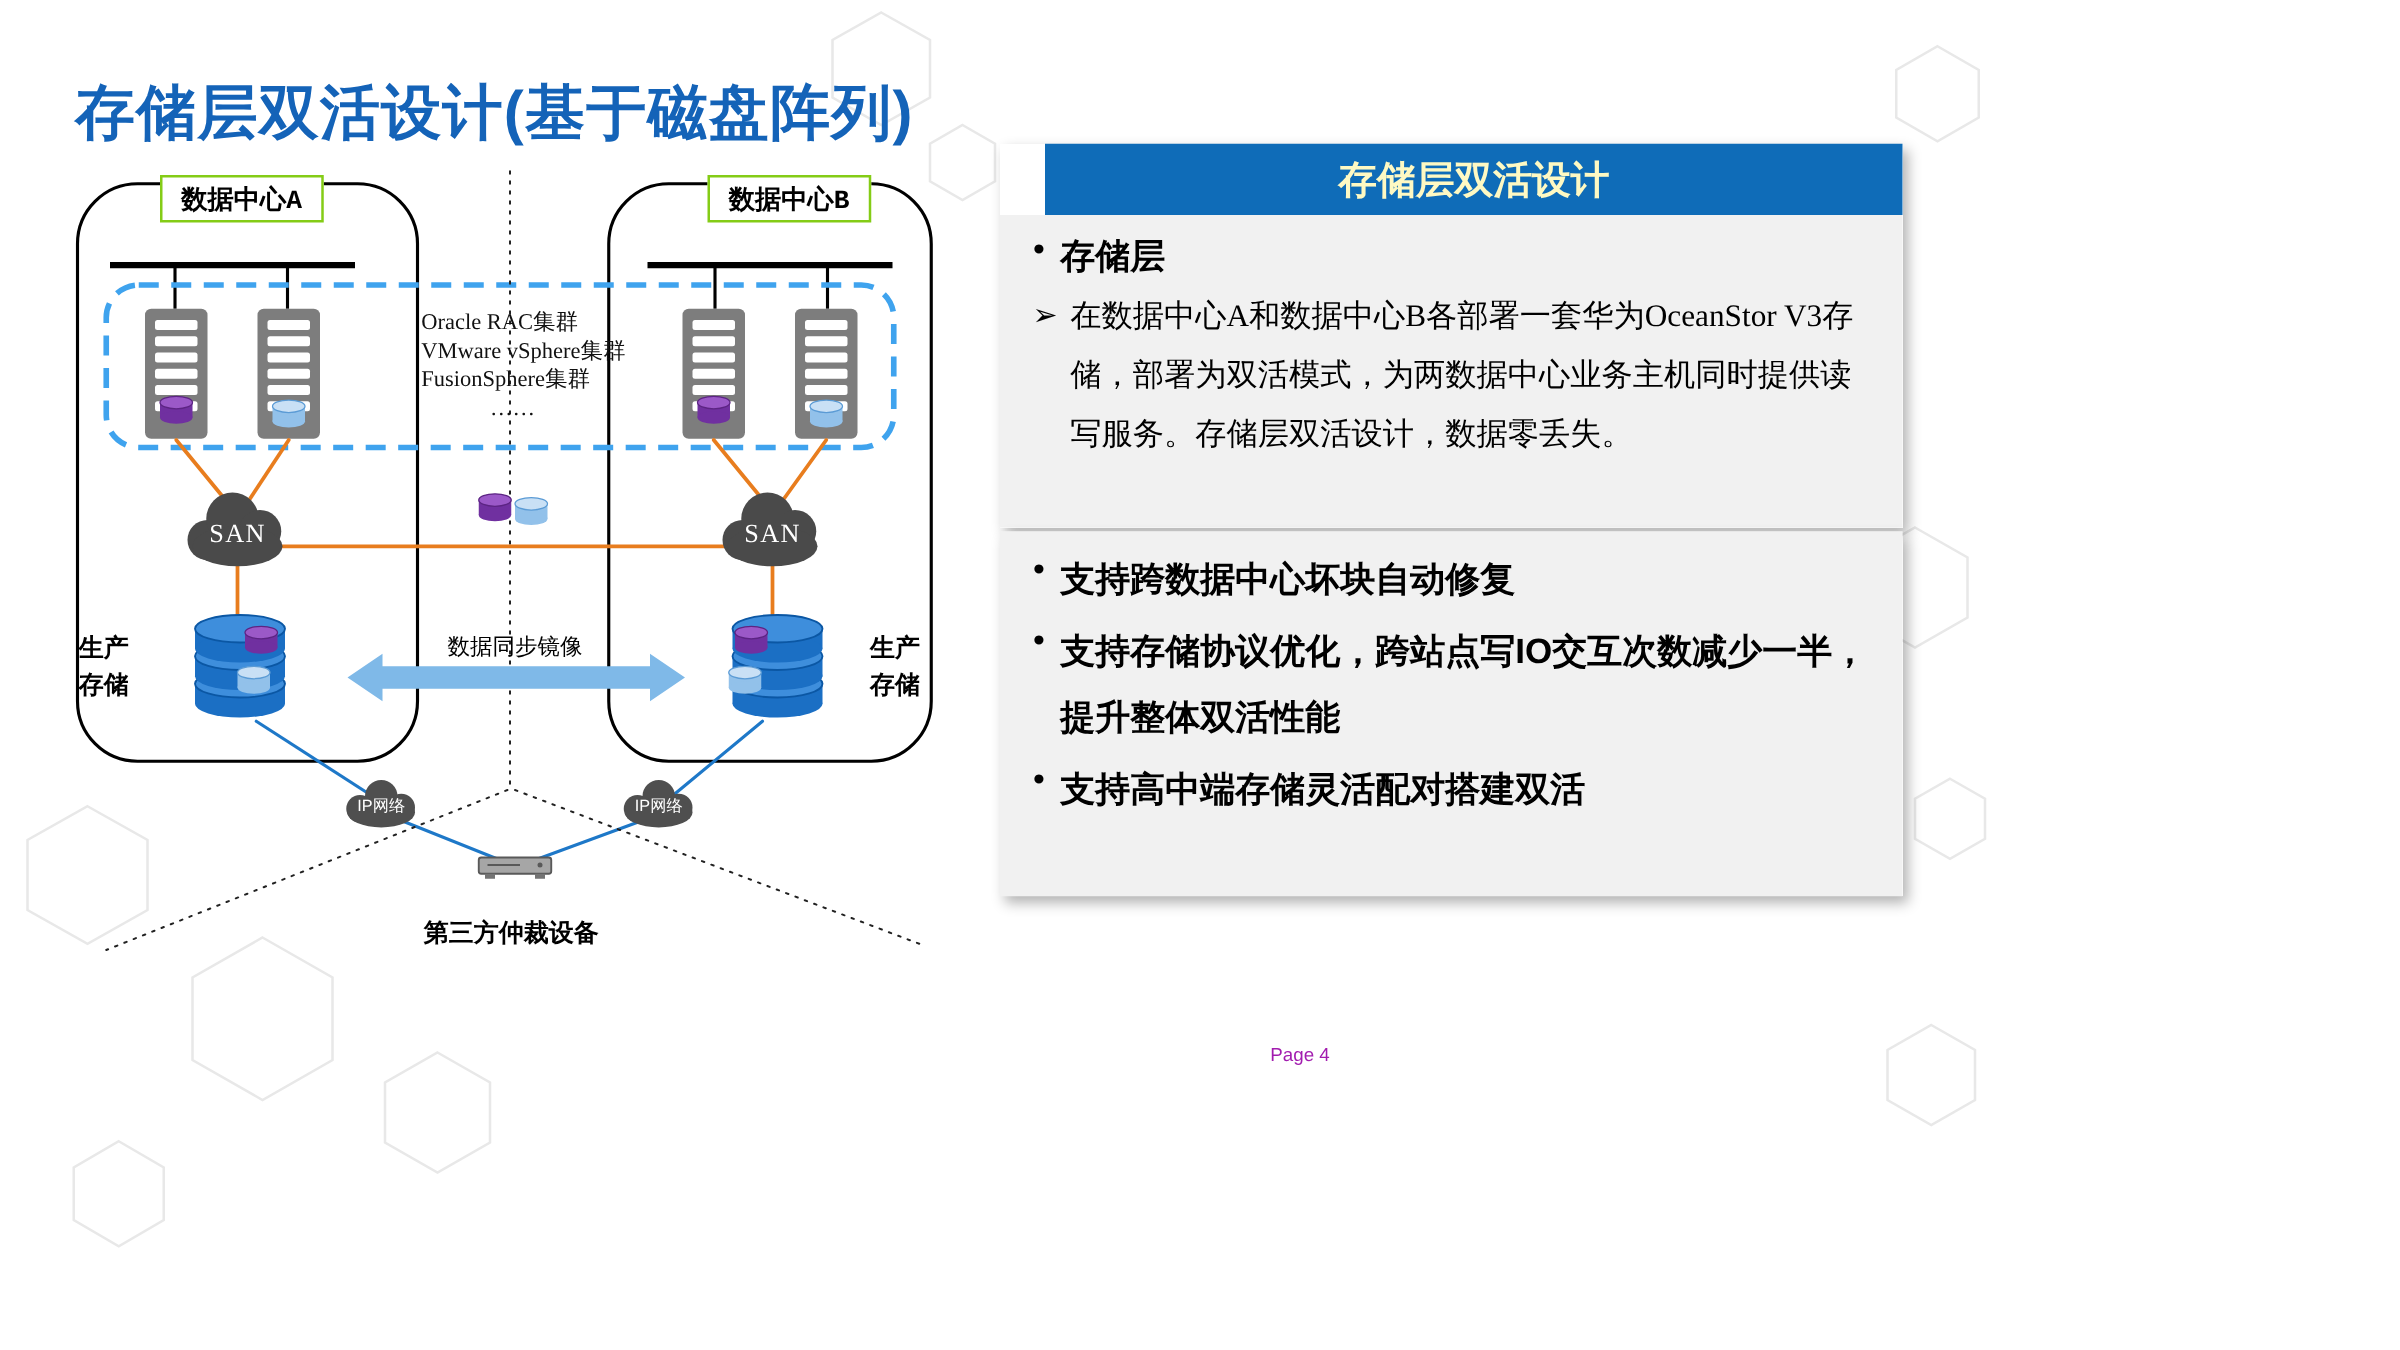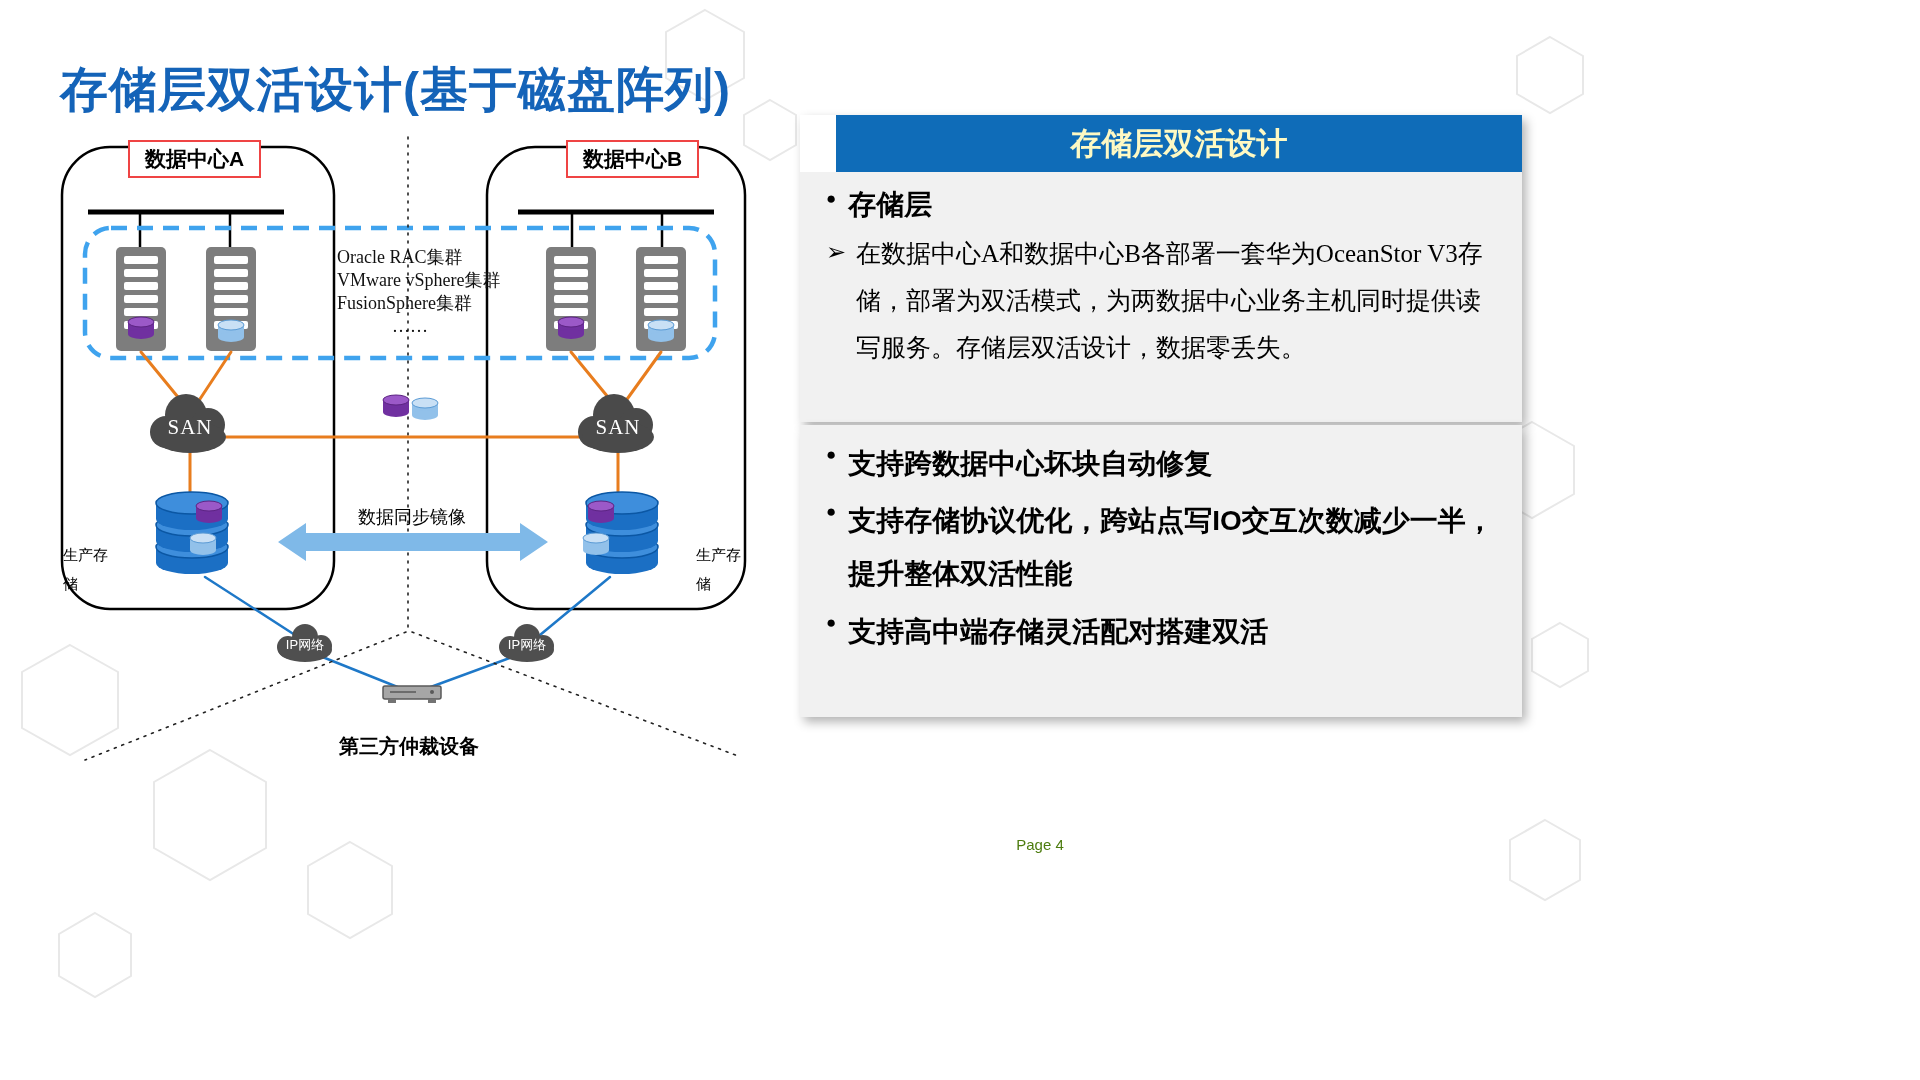--- a/index.html
+++ b/index.html
@@ -11,40 +11,40 @@
 
   .page-title {
     position:absolute; left:60px; top:26px;
     font-size:48px; font-weight:bold; color:#1463B8; letter-spacing:1px;
   }
 
   .olabel { position:absolute; }
   .ctr { transform:translate(-50%,-50%); }
 
   .dc-label {
-    border:2px solid #ef4444; background:#fff; font-weight:bold; font-size:21px;
-    padding:3px 15px; white-space:nowrap;
+    border:2px solid #84cc16; background:#fff; font-weight:bold; font-size:21px;
+    padding:3px 15px; white-space:nowrap;font-family:Liberation Mono, monospace;
   }
   .dc-a { left:128px; top:140px; }
   .dc-b { left:566px; top:140px; }
 
   .cluster-text {
     left:337px; top:246px; font-family:"Liberation Serif", serif;
     font-size:18px; line-height:23px; color:#111;
   }
   .cluster-text .indent { padding-left:55px; }
 
   .san-label {
     color:#fff; font-family:"Liberation Serif", serif; font-size:21px; letter-spacing:1px;
   }
   .san-a { left:190px; top:427px; }
   .san-b { left:618px; top:427px; }
 
   .storage-label {
-    width:50px; font-weight:normal; font-size:15px; line-height:29px; word-break:break-all;margin-top:35px;
+    width:50px; font-weight:bold; font-size:20px; line-height:29px; word-break:break-all;
   }
   .st-a { left:63px; top:505px; }
   .st-b { left:696px; top:505px; }
 
   .sync-label { left:412px; top:505px; transform:translateX(-50%); font-size:18px; white-space:nowrap; }
 
   .ip-label { color:#fff; font-size:13px; white-space:nowrap; }
   .ip-a { left:305px; top:645px; }
   .ip-b { left:527px; top:645px; }
 
@@ -67,21 +67,21 @@
   .li-bullet { display:flex; align-items:flex-start; font-weight:bold; margin-bottom:4px; }
   .panel-1 .li-bullet { font-size:28px; line-height:1.5; }
   .panel-2 .li-bullet { font-size:28px; line-height:1.9; }
   .dot { font-size:17px; margin-right:12px; line-height:inherit; position:relative; top:2px; }
   .li-arrow { display:flex; align-items:flex-start; }
   .arrow-glyph { font-size:24px; margin-right:10px; margin-top:8px; }
   .para {
     margin:0; font-family:"Liberation Serif", serif; font-size:25px; line-height:1.88;
   }
 
-  .page-label { left:1040px; top:836px; transform:translateX(-50%); font-size:15px; color:#4d7c0f; }
+  .page-label { left:1040px; top:836px; transform:translateX(-50%); font-size:15px; color:#a21caf; }
 </style>
 </head>
 <body>
 
 <div class="slide">
 
   <svg class="diagram" viewBox="0 0 1920 1080" xmlns="http://www.w3.org/2000/svg" xmlns:xlink="http://www.w3.org/1999/xlink">
     <defs>
       <g id="server">
         <rect x="0" y="0" width="50" height="104" rx="5" fill="#7D7D7D"></rect>

